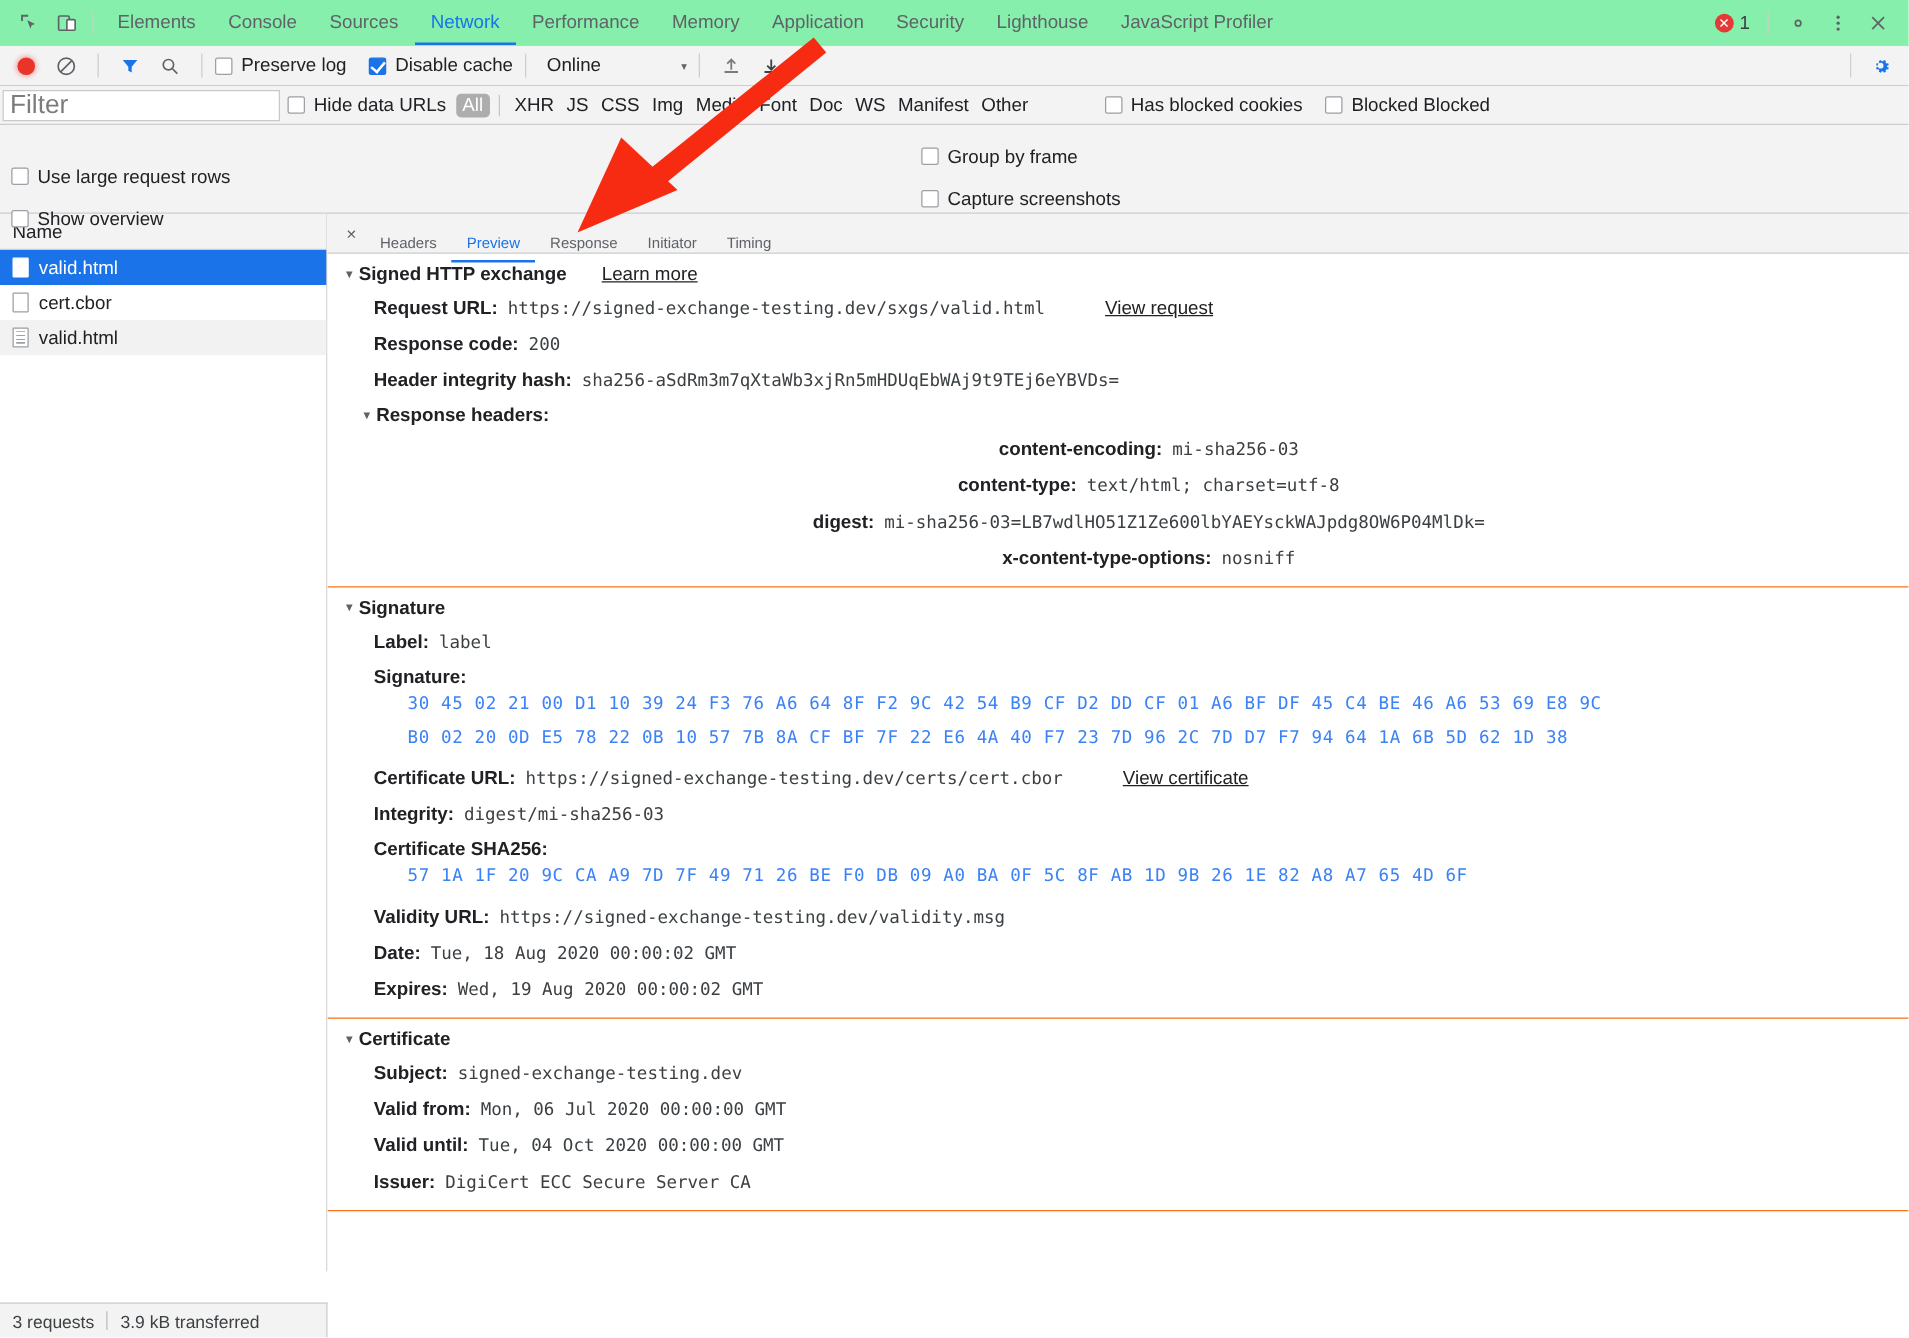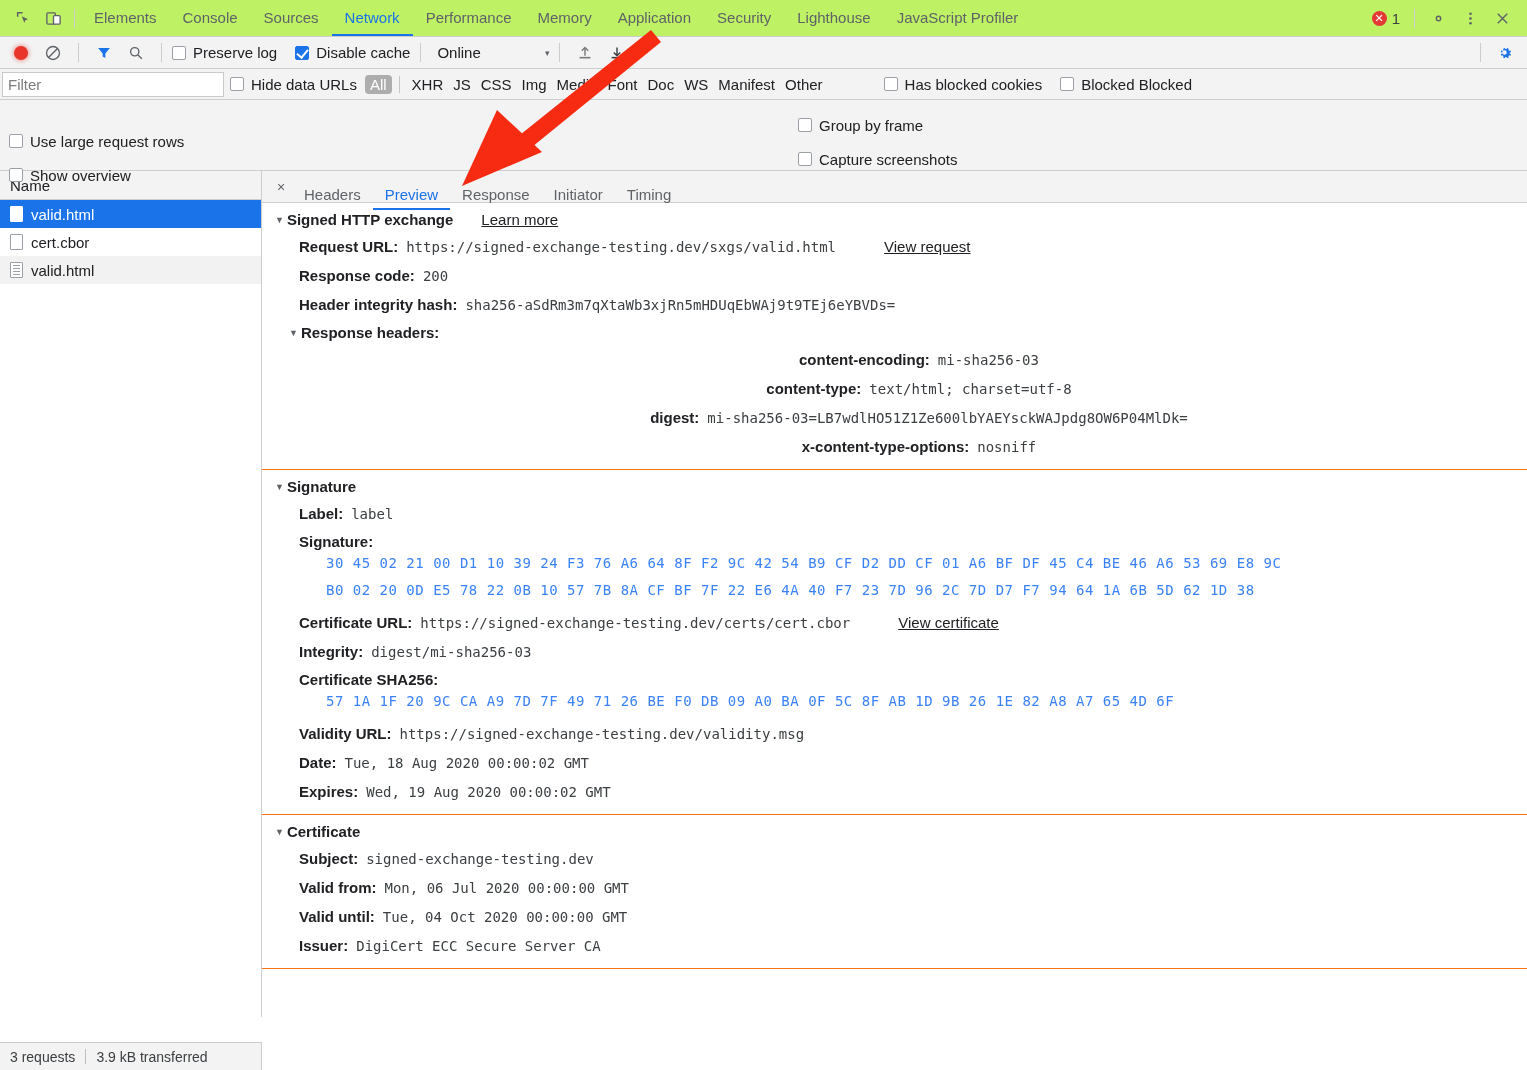--- a/index.html
+++ b/index.html
@@ -10,21 +10,21 @@
     font-family: "Liberation Sans", sans-serif;
     font-size: 15px;
     color: #202124;
     overflow: hidden;
     position: relative;
   }
 
   
   #devtools-tabbar {
     height: 37px;
-    background: #bef264;
+    background: #86efac;
     border-bottom: 1px solid #cdcdcd;
     display: flex;
     align-items: center;
     padding: 0 6px 0 8px;
   }
   .tb-icon {
     width: 30px; height: 30px;
     display: flex; align-items: center; justify-content: center;
     color: #5f6368;
   }
@@ -122,21 +122,21 @@
     border-bottom: 1px solid #cdcdcd;
     display: flex;
     align-items: center;
     gap: 0px;
   }
   #filter-input {
     width: 222px; height: 25px;
     margin: 0 6px 0 2px;
     border: 1px solid #c9c9c9;
     background: #fff;
-    font-size: 15px;
+    font-size: 21px;
     font-family: "Liberation Sans", sans-serif;
     color: #202124;
     padding: 0 5px;
     outline: none;
   }
   #filter-input::placeholder { color: #7c7c7c; }
   .type-pill {
     font-size: 15px;
     color: #202124;
     padding: 1px 5px;
@@ -152,21 +152,21 @@
 
   
   #settings-pane {
     height: 71px;
     background: #f3f3f3;
     border-bottom: 1px solid #cdcdcd;
     position: relative;
     padding: 7px 0 0 0;
   }
   .sp-col-left { position: absolute; left: 9px; top: 24px; }
-  .sp-col-right { position: absolute; left: 798px; top: 8px; }
+  .sp-col-right { position: absolute; left: 737px; top: 8px; }
   .sp-row { height: 34px; display: flex; align-items: center; }
 
   
   #main-split {
     display: flex;
     height: 846px;
   }
   #sidebar {
     width: 262px;
     flex: 0 0 262px;
@@ -227,21 +227,21 @@
     padding-left: 8px;
   }
   .close-x {
     width: 22px; height: 28px;
     display: flex; align-items: center; justify-content: center;
     color: #5f6368; font-size: 14px;
   }
   .dtab {
     padding: 0 12px;
     height: 31px; line-height: 31px;
-    font-size: 15px; color: #5f6368;
+    font-size: 12px; color: #5f6368;
     white-space: nowrap; cursor: default; margin-top: 16px;
   }
   .dtab.active { color: #1a73e8; box-shadow: inset 0 -2px 0 #1a73e8; }
 
   #detail-body {
     flex: 1 1 auto;
     overflow: hidden;
     position: relative;
   }
 

